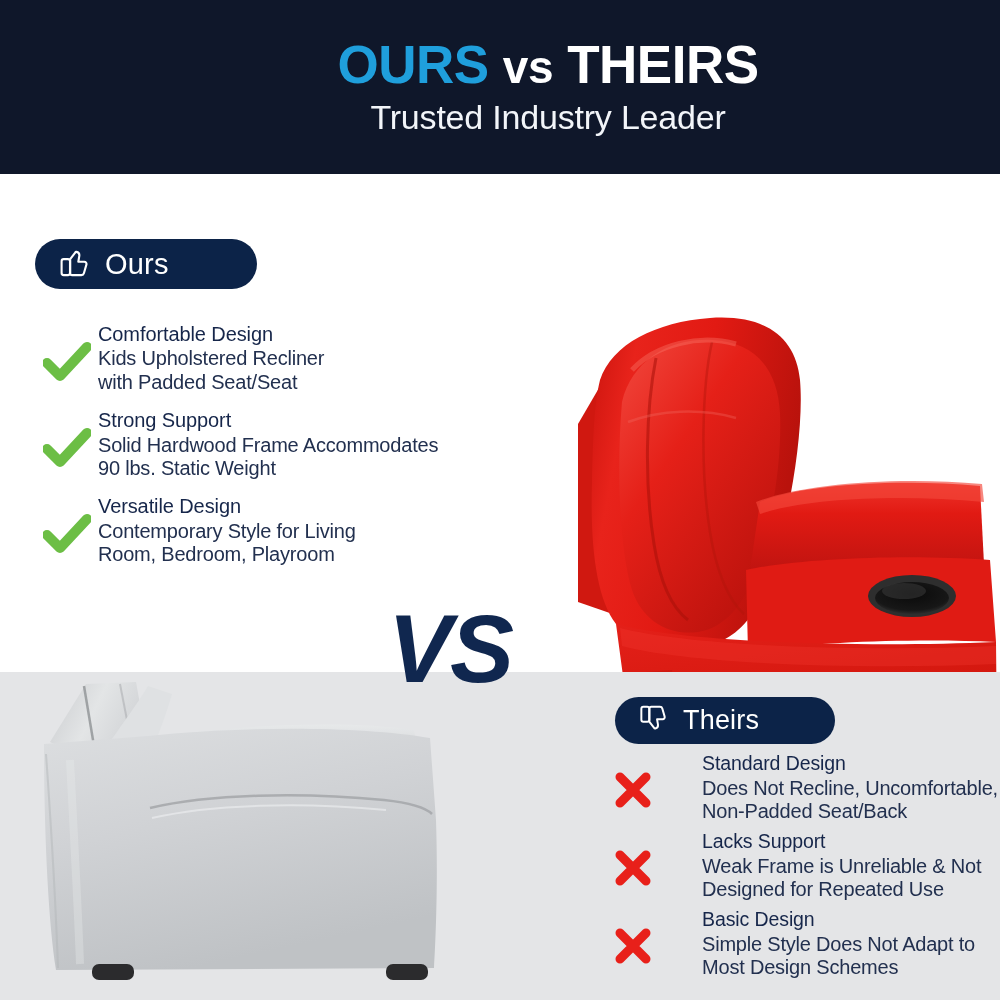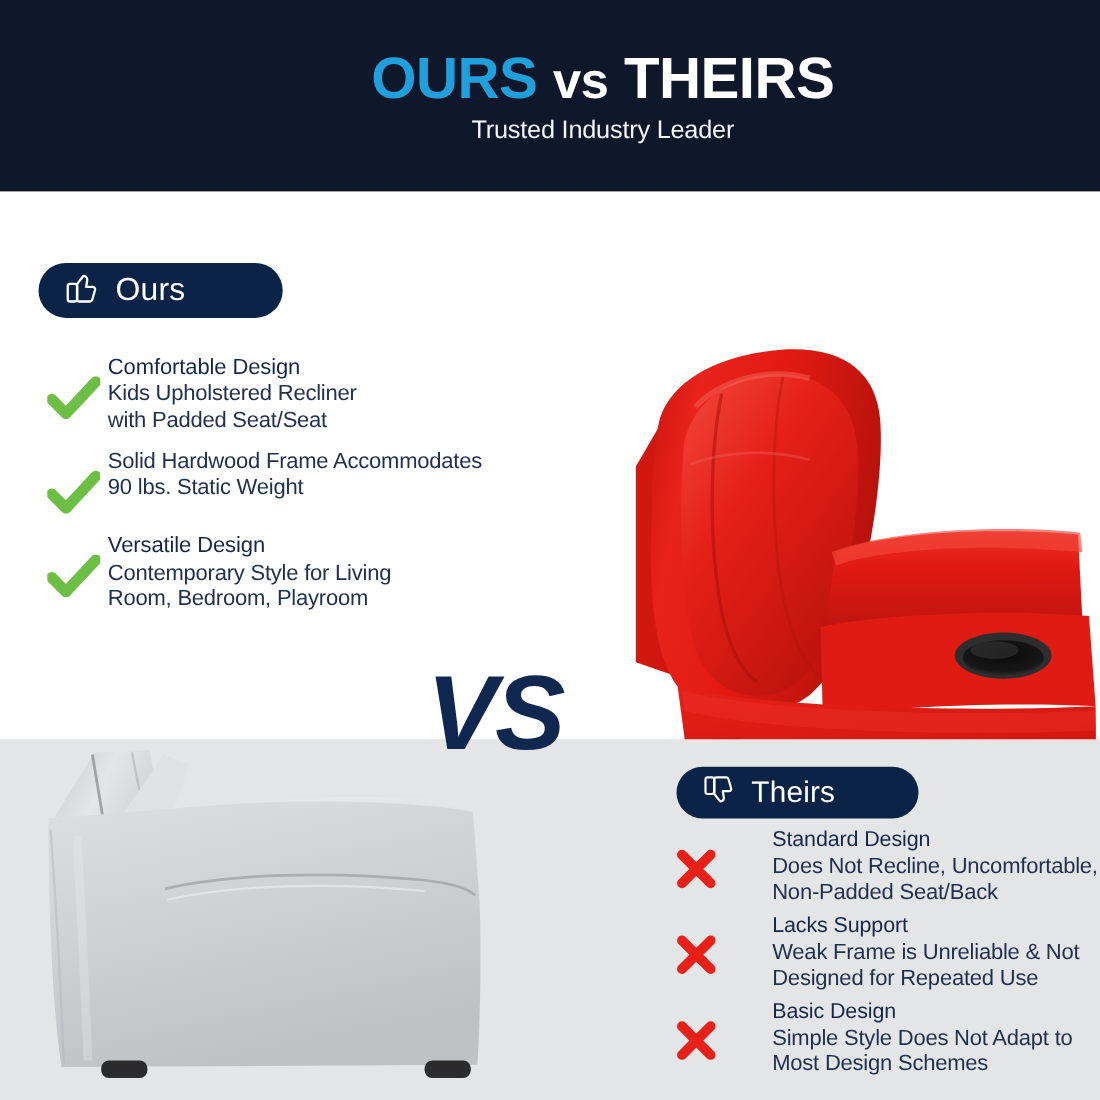--- a/index.html
+++ b/index.html
@@ -38,21 +38,21 @@
     font-weight: 700;
     letter-spacing: -0.5px;
     line-height: 1.05;
     margin: 0 0 6px 0;
     white-space: nowrap;
   }
   .header-title .ours { color: #1f9fdc; }
   .header-title .vs   { color: #ffffff; font-size: 46px; }
   .header-title .theirs { color: #ffffff; }
   .header-sub {
-    font-size: 23px;
+    font-size: 34px;
     font-weight: 400;
     color: #f2f5f9;
     letter-spacing: -0.2px;
     line-height: 1.1;
     white-space: nowrap;
   }
 
   
   .bg-white-top {
     position: absolute;
@@ -316,20 +316,21 @@
       </span>
     </div>
 
     <div class="feature-row">
       <span class="mark-wrap">
         <svg width="48" height="42" viewBox="0 0 48 42" xmlns="http://www.w3.org/2000/svg">
           <path d="M4 21 L17 34 L44 5" stroke="#6cbe45" stroke-width="10" stroke-linecap="round" stroke-linejoin="round" fill="none"></path>
         </svg>
       </span>
       <span class="feature-text">
+        <p class="feature-title">Strong Support</p>
         <p class="feature-desc">Solid Hardwood Frame Accommodates
 90 lbs. Static Weight</p>
       </span>
     </div>
 
     <div class="feature-row">
       <span class="mark-wrap">
         <svg width="48" height="42" viewBox="0 0 48 42" xmlns="http://www.w3.org/2000/svg">
           <path d="M4 21 L17 34 L44 5" stroke="#6cbe45" stroke-width="10" stroke-linecap="round" stroke-linejoin="round" fill="none"></path>
         </svg>

